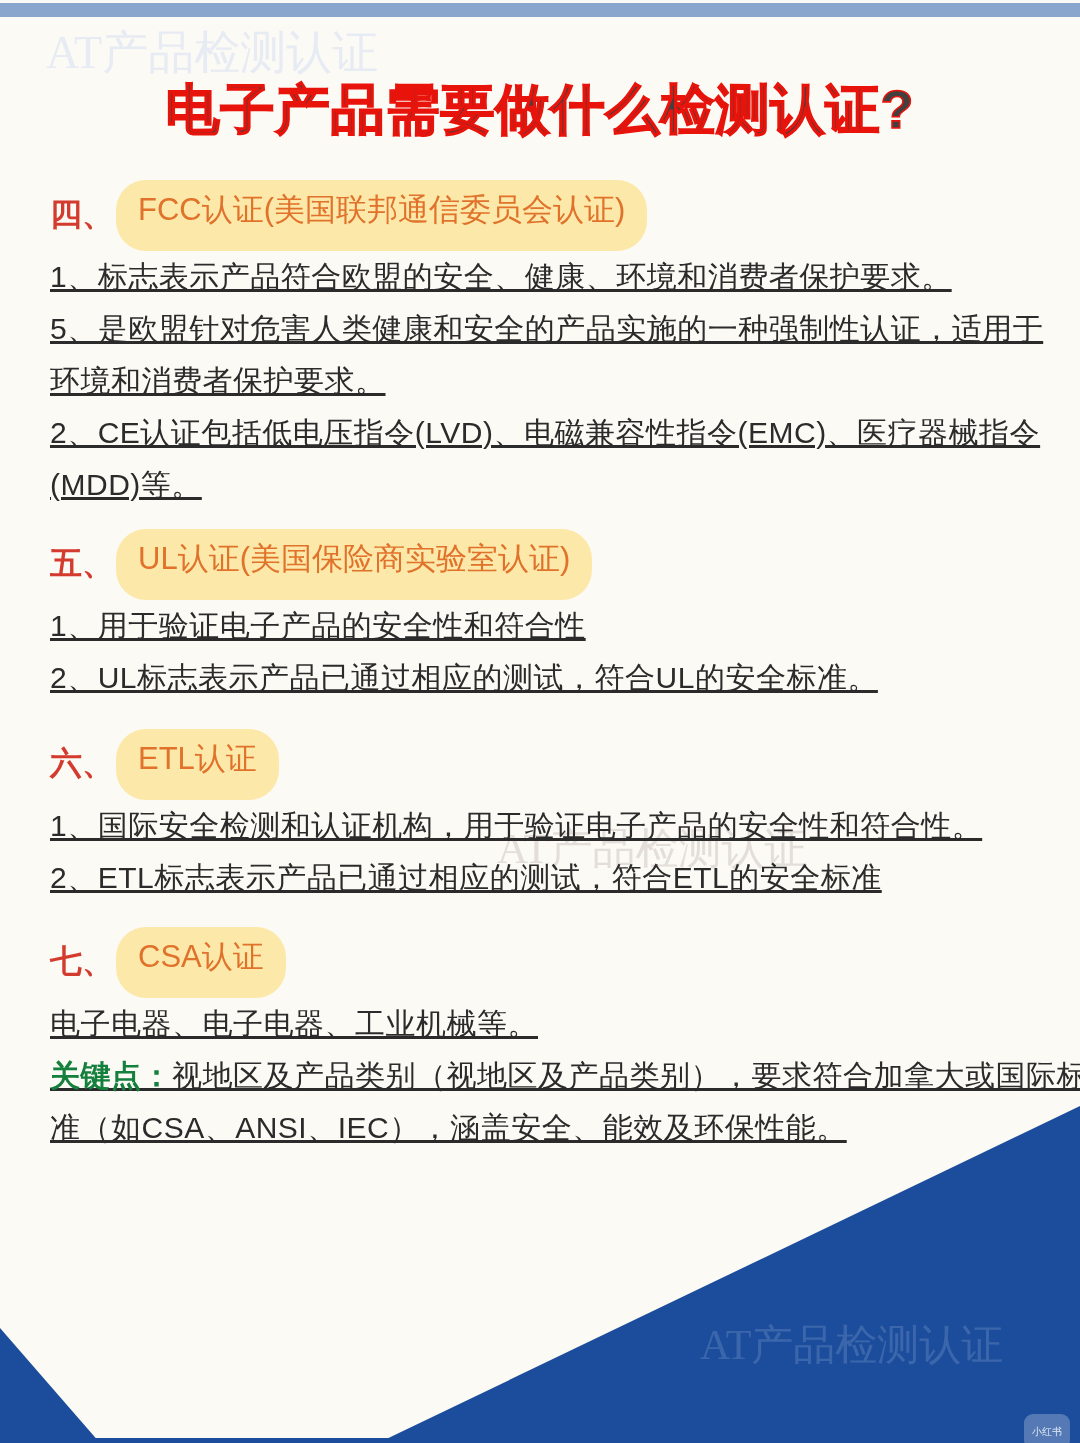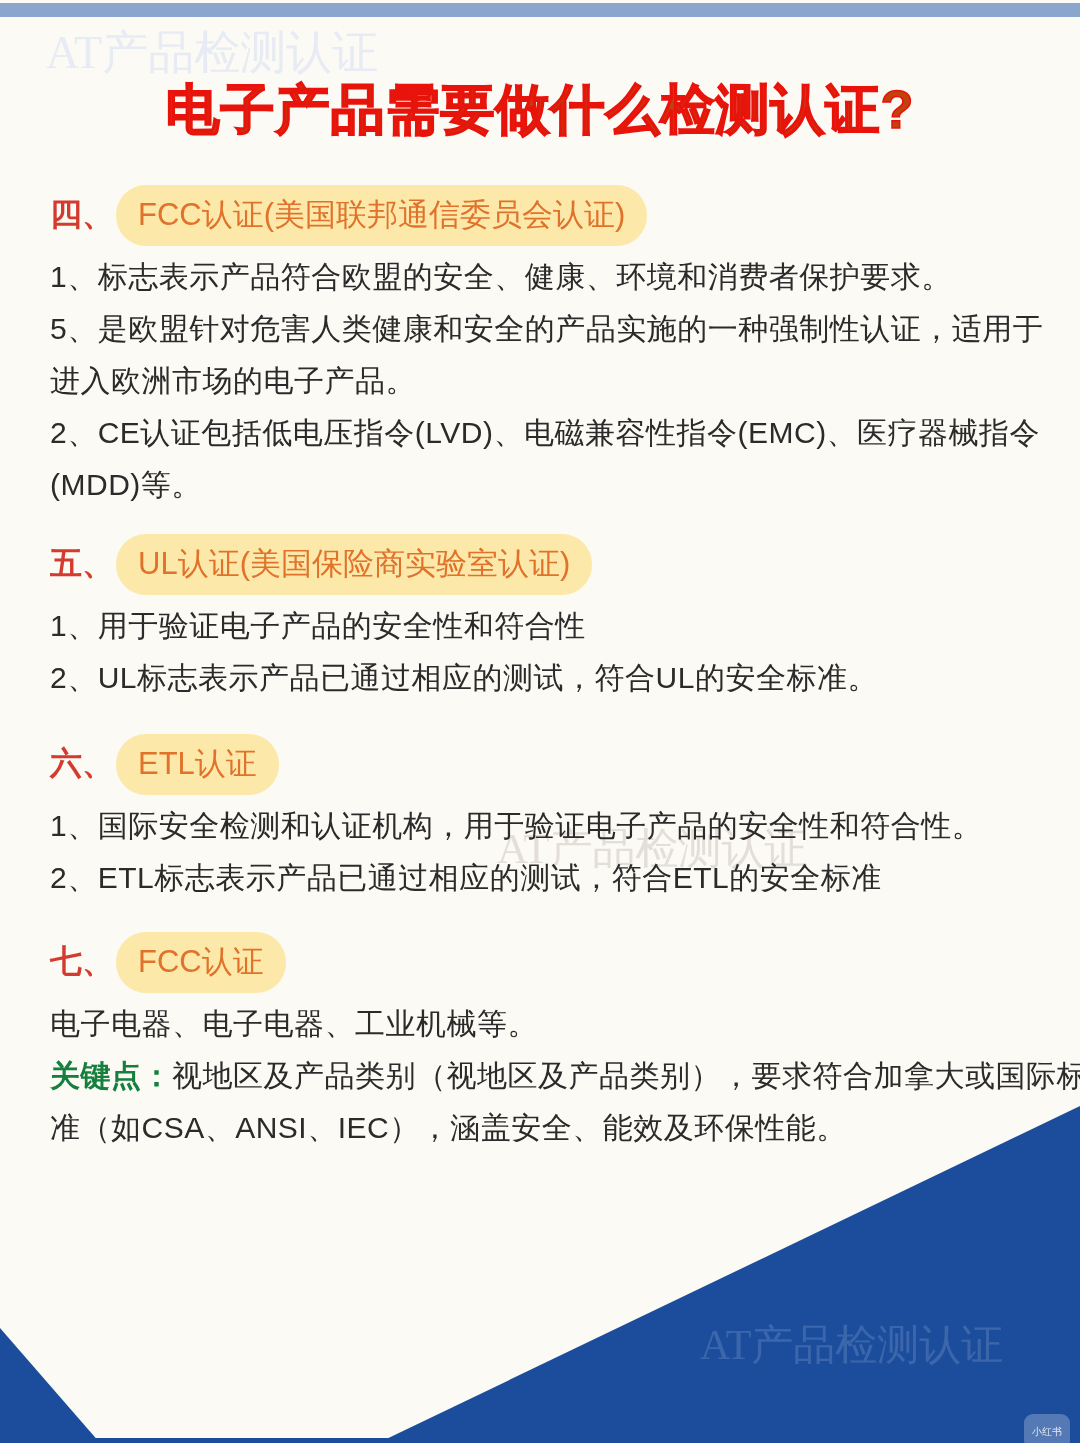--- a/index.html
+++ b/index.html
@@ -11,33 +11,33 @@
   
   .top-bar{position:absolute;left:0;top:3px;width:1080px;height:14px;background:#8ba6cd;}
   
   .wm{position:absolute;white-space:nowrap;font-weight:400;pointer-events:none;font-family:Liberation Serif, serif;}
   .wm-top{left:46px;top:22px;font-size:46px;color:#e7ebf4;z-index:1;}
   .wm-mid{left:497px;top:820px;font-size:43px;color:rgba(190,175,175,0.38);z-index:1;}
   .wm-bottom{left:700px;top:1317px;font-size:42px;color:rgba(230,238,250,0.16);z-index:6;}
   
   .title{
     position:absolute;left:0;top:74px;width:1080px;text-align:center;
-    font-size:54px;font-weight:900;letter-spacing:1px;color:#c2410c;
+    font-size:54px;font-weight:900;letter-spacing:1px;color:#404040;
     -webkit-text-stroke:1.6px #e8140c;z-index:2;
   }
   
   .section{position:absolute;left:50px;width:990px;z-index:3;}
   .sec-4{top:186px;} .sec-5{top:535px;} .sec-6{top:735px;} .sec-7{top:933px;}
   .sec-head{display:flex;align-items:center;margin-bottom:7px;height:58px;}
   .sec-num{font-size:32px;font-weight:700;color:#d43b2f;margin-right:2px;}
   .sec-pill{
     display:inline-block;background:#fce9a9;border-radius:30px;
-    padding:9px 22px 10px 22px;font-size:31px;color:#e0722b;white-space:nowrap;
+    padding:9px 22px 20px 22px;font-size:31px;color:#e0722b;white-space:nowrap;
   }
-  .line{font-size:30px;line-height:52px;color:#2b2b2b;white-space:nowrap;letter-spacing:0.5px;}
+  .line{font-size:30px;line-height:52px;color:#2b2b2b;white-space:nowrap;letter-spacing:0.5px;text-decoration:underline;}
   .key-label{font-weight:700;color:#15803d;}
   
   .shape{position:absolute;left:0;top:0;width:1080px;height:1443px;pointer-events:none;}
   .tri-main{background:#1b4d9c;clip-path:polygon(1080px 1106px,1080px 1443px,378px 1443px);z-index:5;}
   .tri-left{background:#1b4d9c;clip-path:polygon(0px 1328px,100px 1443px,0px 1443px);z-index:5;}
   .bottom-strip{position:absolute;left:80px;top:1438px;width:1000px;height:5px;background:#1b4d9c;z-index:4;}
   
   .badge{
     position:absolute;right:10px;top:1414px;z-index:7;
     background:rgba(255,255,255,0.25);color:rgba(255,255,255,0.85);
@@ -54,21 +54,21 @@
 
 <div class="title">电子产品需要做什么检测认证?</div>
 
 <div class="section sec-4">
   <div class="sec-head">
     <span class="sec-num">四、</span>
     <span class="sec-pill">FCC认证(美国联邦通信委员会认证)</span>
   </div>
   <div class="line">1、标志表示产品符合欧盟的安全、健康、环境和消费者保护要求。</div>
   <div class="line">5、是欧盟针对危害人类健康和安全的产品实施的一种强制性认证，适用于</div>
-  <div class="line">进入欧洲市场的电子产品。</div>
+  <div class="line">环境和消费者保护要求。</div>
   <div class="line">2、CE认证包括低电压指令(LVD)、电磁兼容性指令(EMC)、医疗器械指令</div>
   <div class="line">(MDD)等。</div>
 </div>
 
 <div class="section sec-5">
   <div class="sec-head">
     <span class="sec-num">五、</span>
     <span class="sec-pill">UL认证(美国保险商实验室认证)</span>
   </div>
   <div class="line">1、用于验证电子产品的安全性和符合性</div>
@@ -80,21 +80,21 @@
     <span class="sec-num">六、</span>
     <span class="sec-pill">ETL认证</span>
   </div>
   <div class="line">1、国际安全检测和认证机构，用于验证电子产品的安全性和符合性。</div>
   <div class="line">2、ETL标志表示产品已通过相应的测试，符合ETL的安全标准</div>
 </div>
 
 <div class="section sec-7">
   <div class="sec-head">
     <span class="sec-num">七、</span>
-    <span class="sec-pill">FCC认证</span>
+    <span class="sec-pill">CSA认证</span>
   </div>
   <div class="line">电子电器、电子电器、工业机械等。</div>
   <div class="line">
     <span class="key-label">关键点：</span><span>视地区及产品类别（视地区及产品类别），要求符合加拿大或国际标</span>
   </div>
   <div class="line">准（如CSA、ANSI、IEC），涵盖安全、能效及环保性能。</div>
 </div>
 
 <div class="bottom-strip"></div>
 <div class="shape tri-main"></div>

